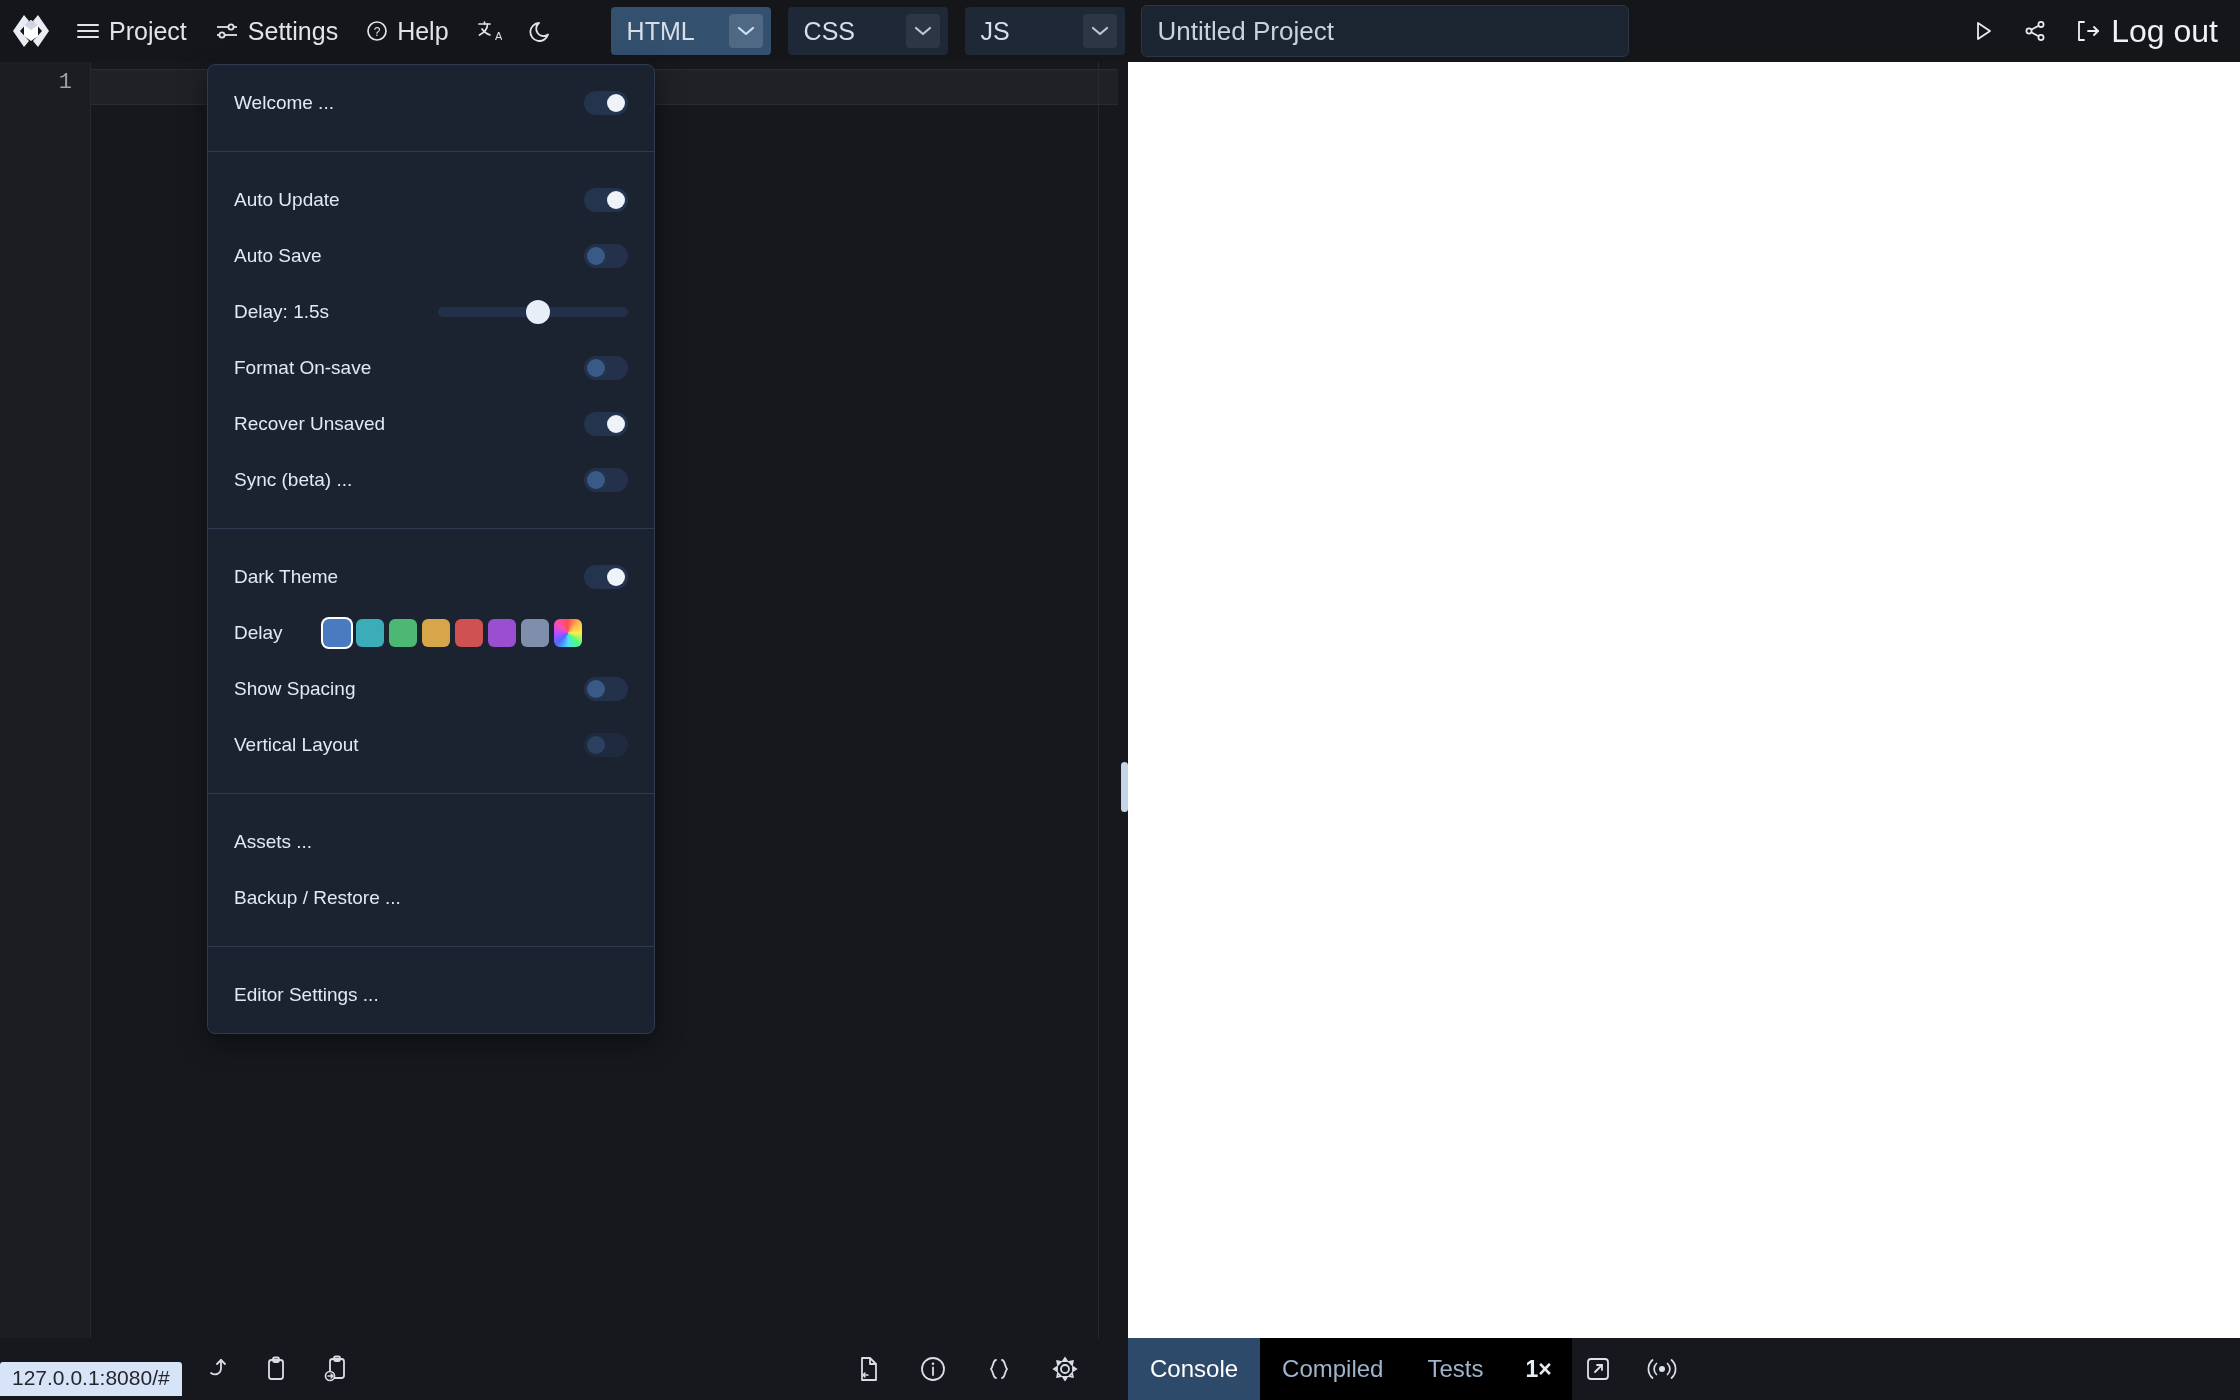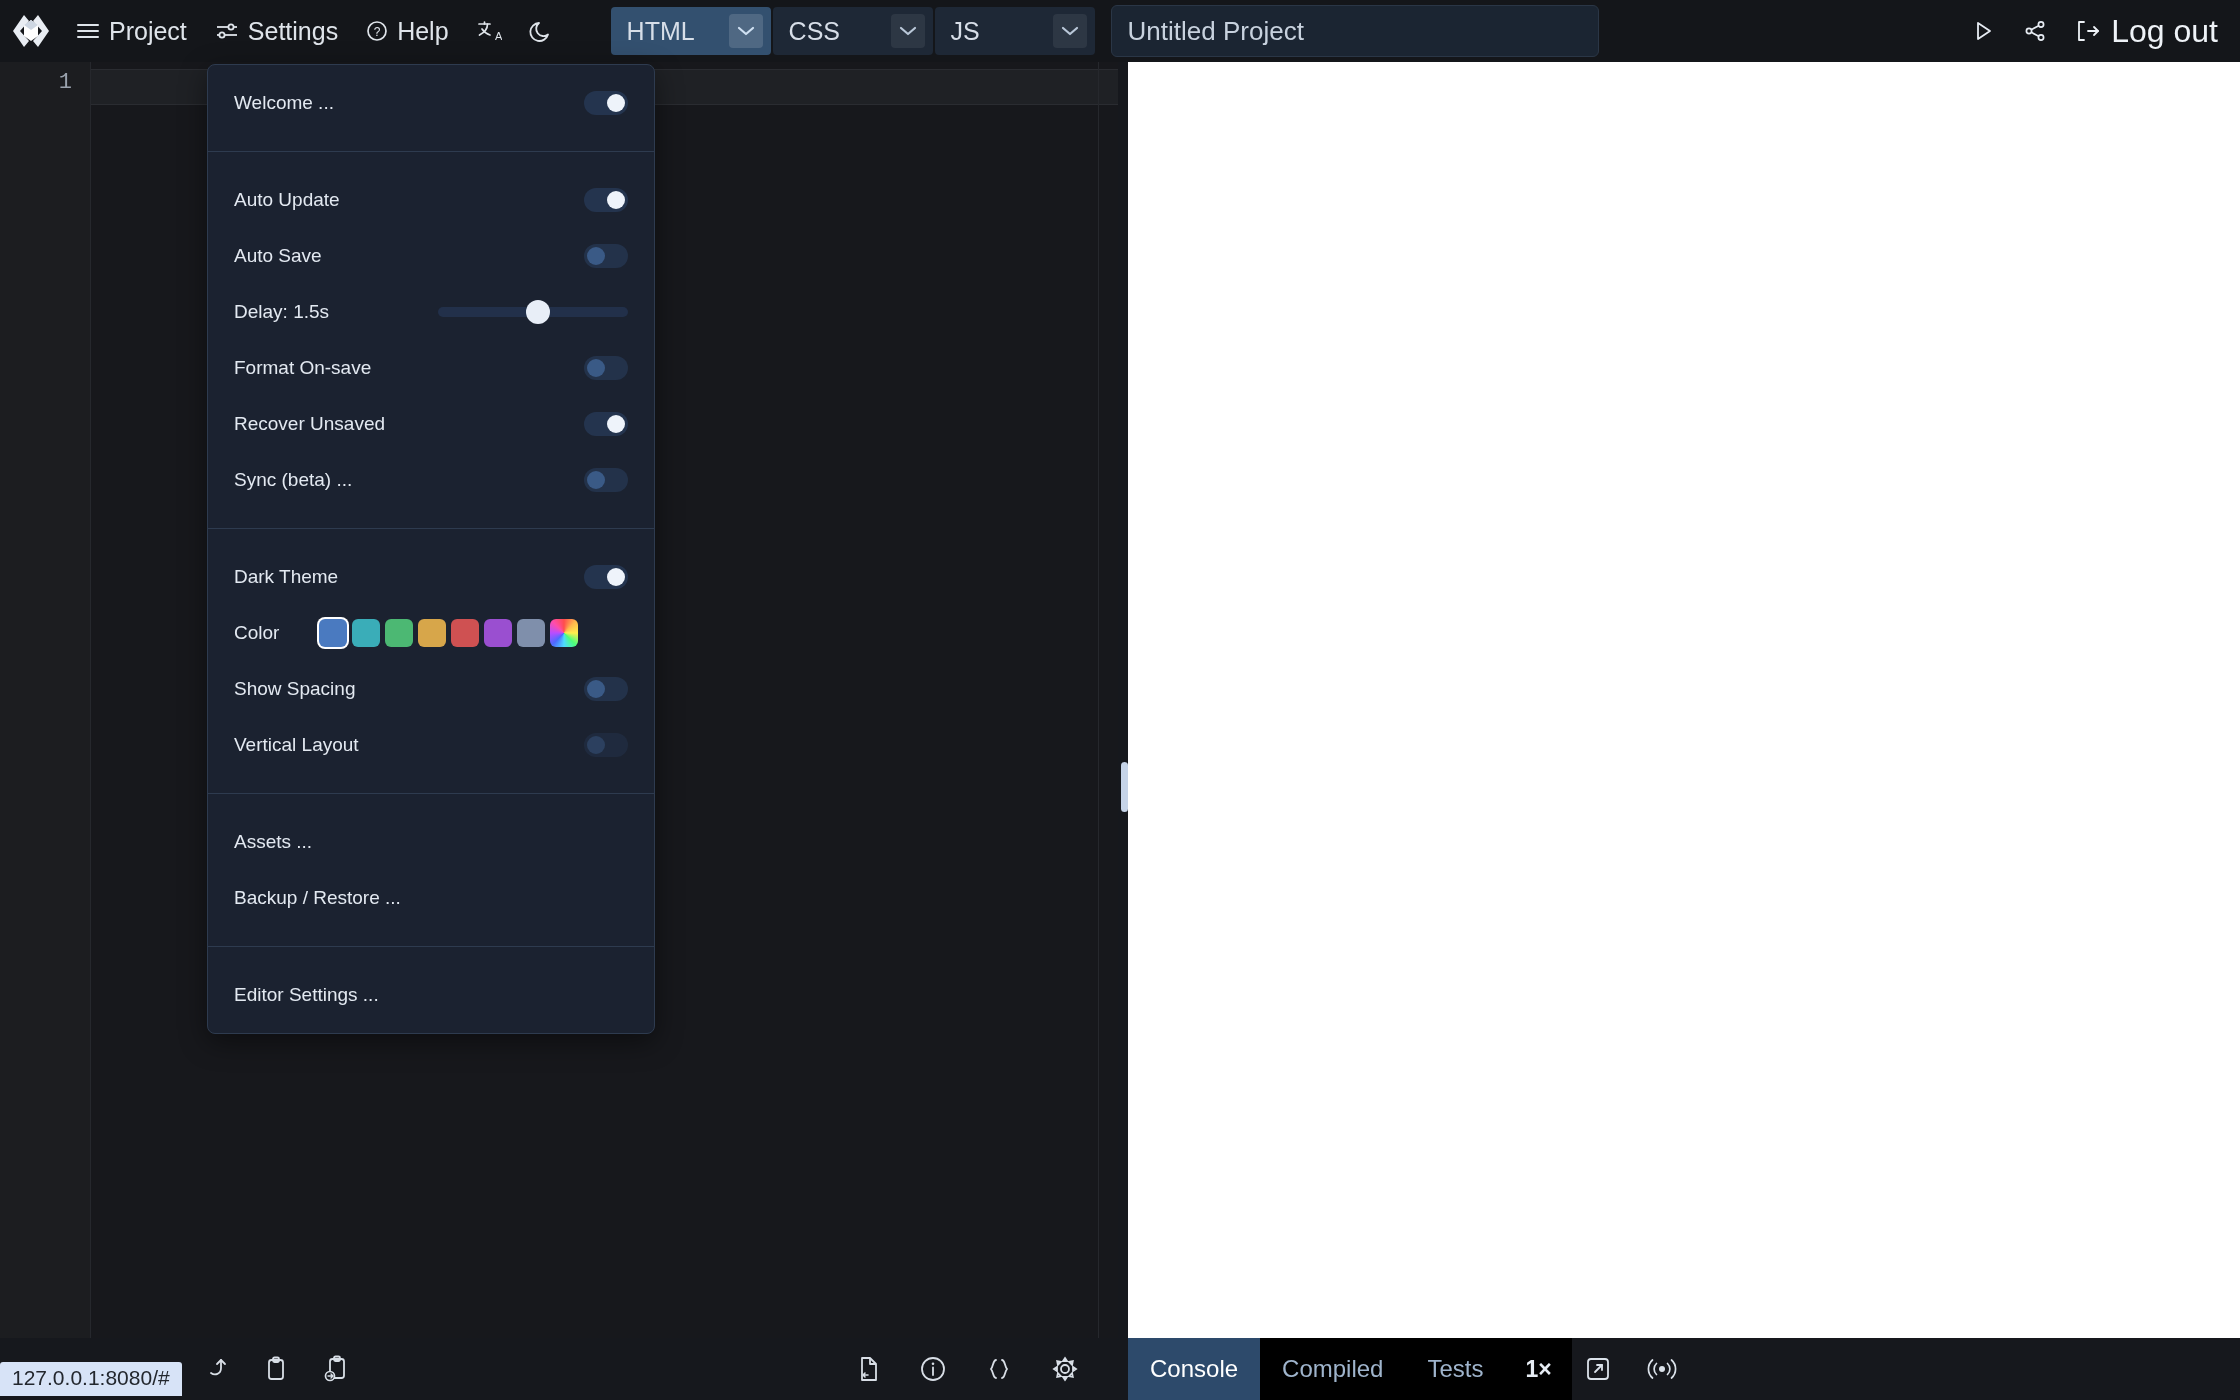--- a/index.html
+++ b/index.html
@@ -30,21 +30,21 @@
     cursor: default;
   }
   .tb-icon { display: inline-flex; align-items: center; justify-content: center; }
   .tb-iconbtn {
     width: 52px; height: 62px;
     display: flex; align-items: center; justify-content: center;
     color: #dfe4ea;
   }
 
   
-  .lang-group { display: flex; align-items: center; margin-left: 18px; gap: 0px; padding-left: 26px; }
+  .lang-group { display: flex; align-items: center; margin-left: 18px; gap: 15px; padding-left: 26px; }
   .lang-chip {
     height: 48px; width: 160px;
     display: flex; align-items: center; justify-content: space-between;
     background: #1e2836; color: #d7dee8;
     font-size: 25px; padding: 0 8px 0 16px;
     border-radius: 4px;
     margin-right: 2px;
   }
   .lang-chip.active { background: #2e4straight; }
   .lang-chip.active { background: #33506f; }
@@ -424,21 +424,21 @@
 
   <div class="group-pad">
     <div class="mi">
       <span class="label">Dark Theme</span>
       <span class="spacer"></span>
       <span class="toggle on">
           <span class="knob"></span>
         </span>
     </div>
     <div class="mi">
-      <span class="label">Color</span>
+      <span class="label">Delay</span>
       <span class="swatches">
         <span class="sw sel" style="background:#4a7ac0"></span>
         <span class="sw" style="background:#3aadb8"></span>
         <span class="sw" style="background:#4cb873"></span>
         <span class="sw" style="background:#d7a64a"></span>
         <span class="sw" style="background:#cf5152"></span>
         <span class="sw" style="background:#9a4fd0"></span>
         <span class="sw" style="background:#7f8fab"></span>
         <span class="sw rainbow"></span>
       </span>

